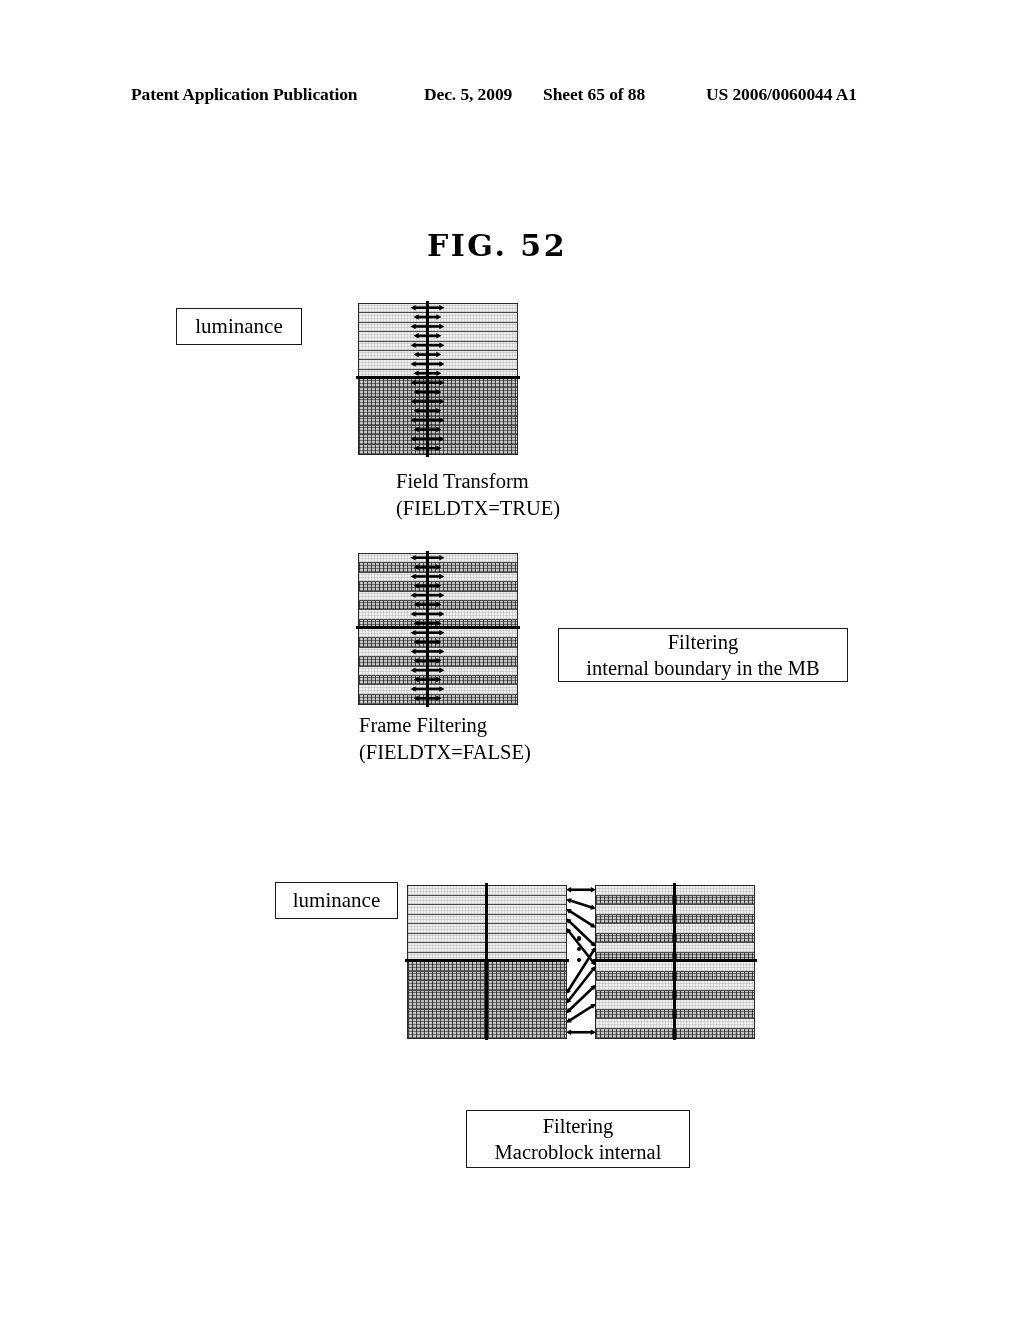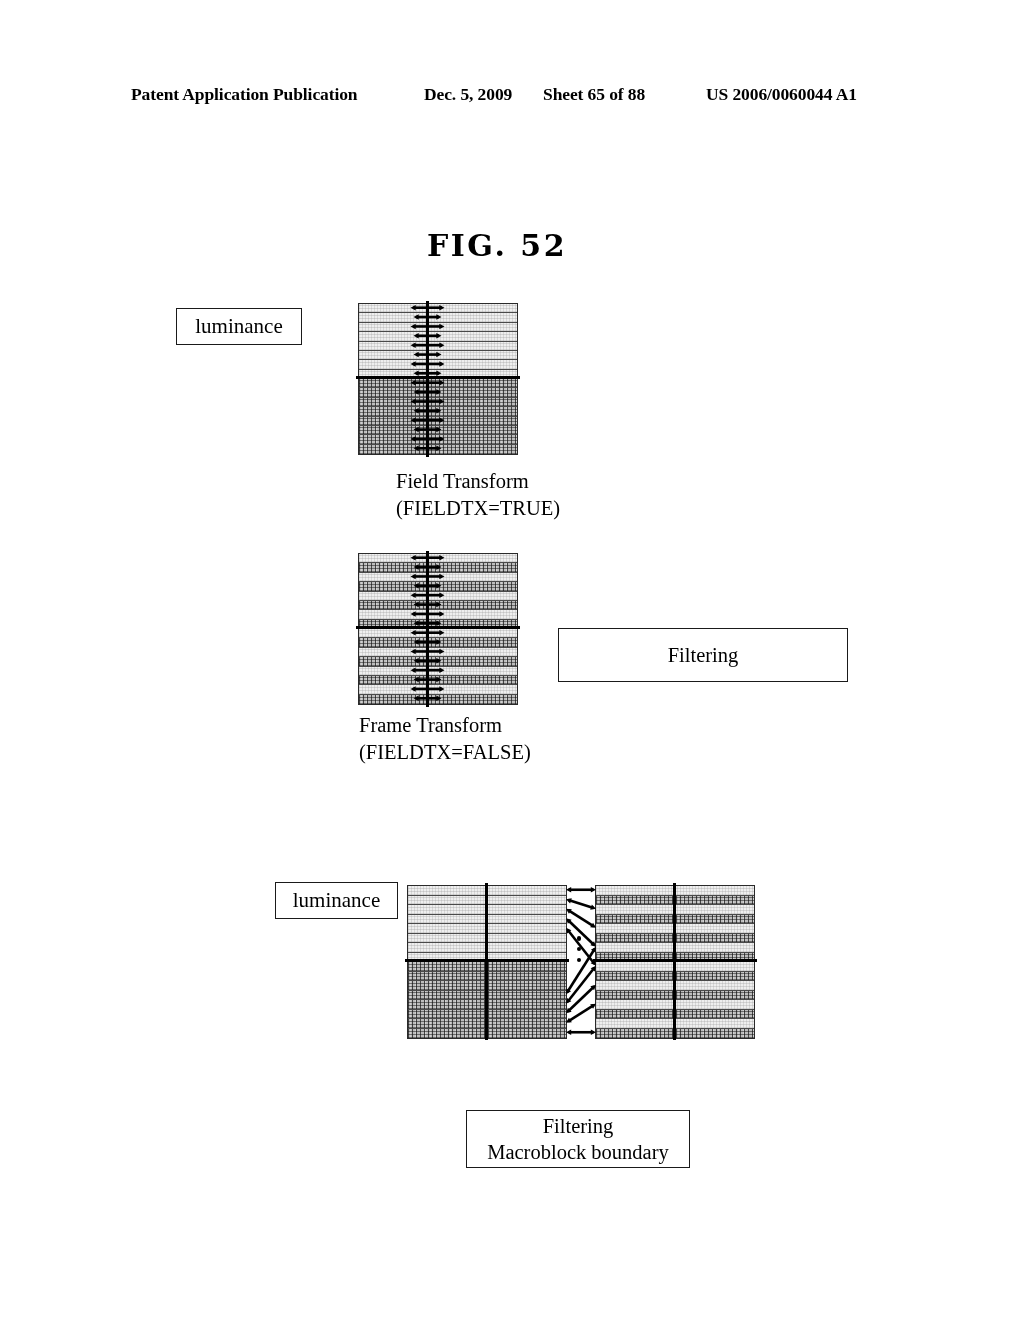--- a/index.html
+++ b/index.html
@@ -309,26 +309,27 @@
       <line x1="55.1" y1="135.9375" x2="83.9" y2="135.9375" stroke="#000" stroke-width="2.6"></line>
       <path d="M52.5,135.9375 L57.7,138.6415 L57.7,133.2335 Z" fill="#000"></path>
       <path d="M86.5,135.9375 L81.3,138.6415 L81.3,133.2335 Z" fill="#000"></path>
       <line x1="58.1" y1="145.3125" x2="80.9" y2="145.3125" stroke="#000" stroke-width="2.6"></line>
       <path d="M55.5,145.3125 L60.7,148.0165 L60.7,142.6085 Z" fill="#000"></path>
       <path d="M83.5,145.3125 L78.3,148.0165 L78.3,142.6085 Z" fill="#000"></path>
     </svg>
   </div>
 
 <div class="caption" style="left:359px; top:712px;">
-  <span class="ln">Frame Transform</span><br>
+  <span class="ln">Frame Filtering</span><br>
   <span class="ln">(FIELDTX=FALSE)</span>
 </div>
 
 <div class="label-box" style="left:558px; top:628px; width:290px; height:54px; font-size:20.5px; flex-direction:column;">
   <span class="ln">Filtering</span>
+  <span class="ln">internal boundary in the MB</span>
 </div>
 
 <div class="label-box" style="left:275px; top:882px; width:123px; height:37px; font-size:21px;">
   <span class="ln">luminance</span>
 </div>
 
 <div class="mb" id="mb-left" style="left:407px; top:885px; width:158px; height:152px;">
     <div class="row light" style="top: 0px; height: 9.5px;"></div>
     <div class="row light" style="top: 9.5px; height: 9.5px;"></div>
     <div class="row light" style="top: 19px; height: 9.5px;"></div>
@@ -406,14 +407,14 @@
   </div>
 
 <div class="ellipsis" id="cross-ellipsis" style="left:576px; top:936px; width:6px; height:26px;">
     <i></i>
     <i></i>
     <i></i>
   </div>
 
 <div class="label-box" style="left:466px; top:1110px; width:224px; height:58px; font-size:20.5px; flex-direction:column;">
   <span class="ln">Filtering</span>
-  <span class="ln">Macroblock boundary</span>
+  <span class="ln">Macroblock internal</span>
 </div>
 
 </body></html>

